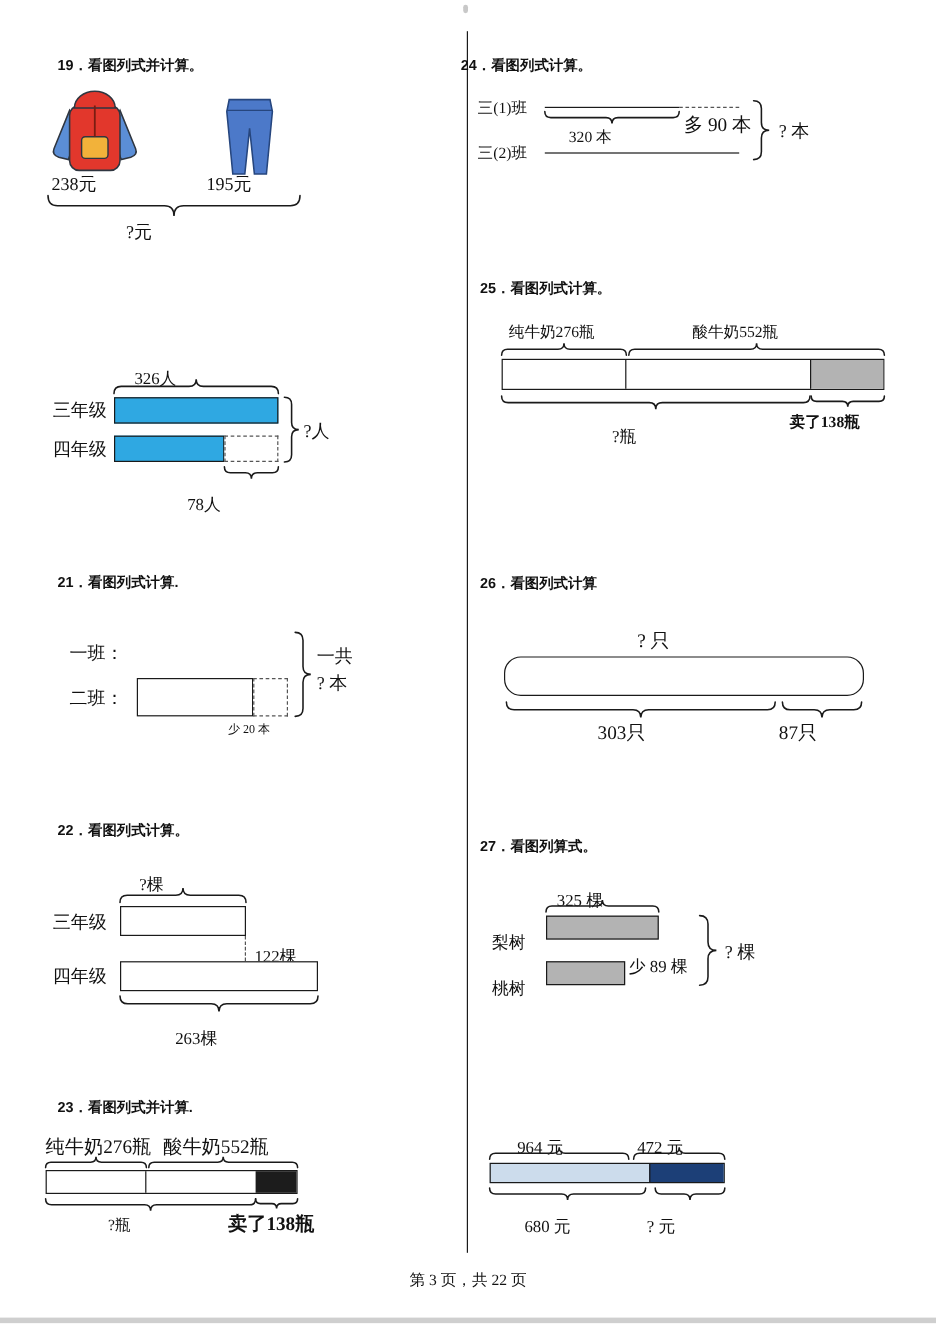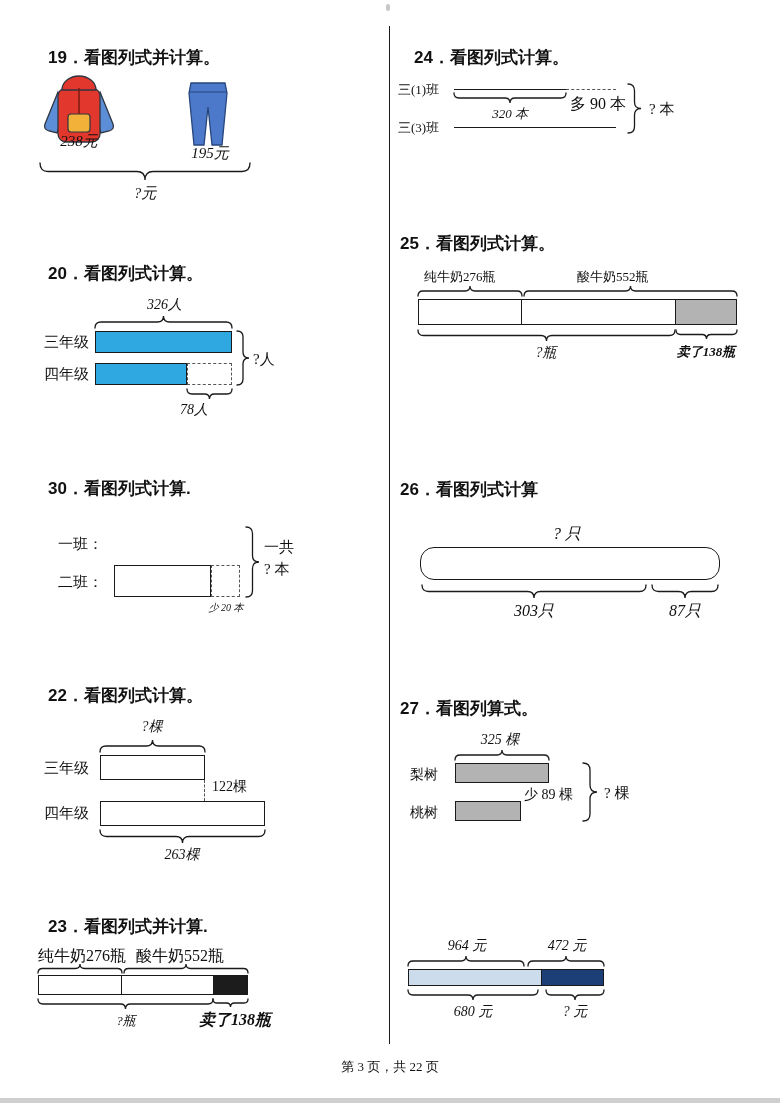--- a/index.html
+++ b/index.html
@@ -5,24 +5,24 @@
   * { margin:0; padding:0; box-sizing:border-box; }
   html,body { background:#fff; }
   body {
     width:780px; height:1103px;
     font-family:"Liberation Serif", serif;
     color:#111;
   }
   .sheet { position:relative; width:780px; height:1103px; background:#fff; overflow:hidden; }
   .sec { position:absolute; inset:0; }
   .abs { position:absolute; white-space:nowrap; }
-  .t { font-family:"Liberation Sans", sans-serif; font-weight:700; font-size:17px; }
-  .ctr { text-align:center;font-style:italic; }
+  .t { font-family:"Liberation Sans", sans-serif; font-weight:700; font-size:12px; }
+  .ctr { text-align:left; }
   .fs11{font-size:10px;} .fs12{font-size:16px;} .fs13{font-size:13px;}
-  .fs14{font-size:14px;} .fs15{font-size:15px;} .fs16{font-size:16px;}
+  .fs14{font-size:14px;margin-top:11px;} .fs15{font-size:15px;} .fs16{font-size:16px;}
   .b { font-weight:700; }
   .bar { position:absolute; border:1.5px solid #1a1a1a; background:#fff; }
   .dashbox { position:absolute; border:1.5px dashed #555; background:#fff; }
   .hline { position:absolute; border-top:1.5px solid #1a1a1a; height:0; }
   .hdash { position:absolute; border-top:1.5px dashed #555; height:0; }
   .vdash { position:absolute; border-left:1.5px dashed #555; width:0; }
   .brace { position:absolute; overflow:visible; }
   .divider { position:absolute; border-left:1px solid #1a1a1a; width:0; }
   .footer { position:absolute; left:0; width:780px; text-align:center; font-size:13px; }
   .edge { position:absolute; left:0; width:780px; background:#cfcfcf; }
@@ -46,30 +46,29 @@
       <path d="M20,16 A17,14 0 0 1 54,16 Z" fill="#e2372c" stroke="#2f3640" stroke-width="1.3"></path>
       <rect x="26" y="40" width="22" height="18" rx="3" fill="#f2b23a" stroke="#2f3640" stroke-width="1.2"></rect>
       <line x1="37" y1="14" x2="37" y2="40" stroke="#7a1d12" stroke-width="1.5"></line>
     </svg>
 
     <svg class="abs" style="left:184px;top:80px" width="48" height="68" viewBox="0 0 48 68">
       <path d="M7,3 H41 L43,13 L38,65 H28 L24,27 L20,65 H10 L5,13 Z" fill="#4c79c9" stroke="#26467e" stroke-width="1.3"></path>
       <line x1="5" y1="12" x2="43" y2="12" stroke="#26467e" stroke-width="1.2"></line>
     </svg>
 
-    <div class="abs ctr fs15" style="left:43px;top:132px;width:72px">238元</div>
+    <div class="abs ctr fs15" style="left:43px;top:144px;width:72px">238元</div>
     <div class="abs ctr fs15" style="left:172px;top:144px;width:76px">195元</div>
     <svg class="brace" style="left:40px;top:163px" width="210" height="17">
         <path d="M0,0 Q0,8.5 8,8.5 H97 Q105,8.5 105,17 Q105,8.5 113,8.5 H202 Q210,8.5 210,0" fill="none" stroke="#1a1a1a" stroke-width="1.3" stroke-linecap="round"></path>
       </svg>
     <div class="abs ctr fs15" style="left:105px;top:184px;width:80px">?元</div>
   </section>
 
   <section class="sec">
-    <h2 class="abs t" style="left:48px;top:262px">20．看图列式计算。</h2>
     <div class="abs ctr fs14" style="left:112px;top:296px;width:105px">326人</div>
     <svg class="brace" style="left:95px;top:316px" width="137" height="12">
         <path d="M0,12 Q0,6 6,6 H62.5 Q68.5,6 68.5,0 Q68.5,6 74.5,6 H131 Q137,6 137,12" fill="none" stroke="#1a1a1a" stroke-width="1.3" stroke-linecap="round"></path>
       </svg>
 
     <div class="abs fs15" style="left:44px;top:333px">三年级</div>
     <div class="bar" style="left: 95px; top: 331px; width: 137px; height: 22px; background: rgb(47, 168, 226);"></div>
 
     <div class="abs fs15" style="left:44px;top:365px">四年级</div>
     <div class="bar" style="left: 95px; top: 363px; width: 92px; height: 22px; background: rgb(47, 168, 226);"></div>
@@ -80,21 +79,21 @@
       </svg>
     <div class="abs fs15" style="left:253px;top:350px">?人</div>
 
     <svg class="brace" style="left:187px;top:389px" width="45" height="10">
         <path d="M0,0 Q0,5 5,5 H17.5 Q22.5,5 22.5,10 Q22.5,5 27.5,5 H40 Q45,5 45,0" fill="none" stroke="#1a1a1a" stroke-width="1.3" stroke-linecap="round"></path>
       </svg>
     <div class="abs ctr fs14" style="left:156px;top:401px;width:76px">78人</div>
   </section>
 
   <section class="sec">
-    <h2 class="abs t" style="left:48px;top:477px">30．看图列式计算.</h2>
+    <h2 class="abs t" style="left:48px;top:477px">21．看图列式计算.</h2>
 
     <div class="abs fs15" style="left:58px;top:535px">一班：</div>
 
     <div class="abs fs15" style="left:58px;top:573px">二班：</div>
     <div class="bar" style="left:114px;top:565px;width:97px;height:32px"></div>
     <div class="dashbox" style="left:211px;top:565px;width:29px;height:32px"></div>
 
     <div class="abs ctr fs11" style="left:190px;top:601px;width:72px">少 20 本</div>
 
     <svg class="brace" style="left:246px;top:527px" width="13" height="70">
@@ -148,33 +147,33 @@
         <path d="M0,0 Q0,5 5,5 H82.5 Q87.5,5 87.5,10 Q87.5,5 92.5,5 H170 Q175,5 175,0" fill="none" stroke="#1a1a1a" stroke-width="1.3" stroke-linecap="round"></path>
       </svg>
     <div class="abs ctr fs13" style="left:90px;top:1012px;width:72px">?瓶</div>
     <svg class="brace" style="left:213px;top:999px" width="35" height="8">
         <path d="M0,0 Q0,4 4,4 H13.5 Q17.5,4 17.5,8 Q17.5,4 21.5,4 H31 Q35,4 35,0" fill="none" stroke="#1a1a1a" stroke-width="1.3" stroke-linecap="round"></path>
       </svg>
     <div class="abs ctr fs12 b" style="left:190px;top:1010px;width:90px">卖了138瓶</div>
   </section>
 
   <section class="sec">
-    <h2 class="abs t" style="left:414px;top:46px">24．看图列式计算。</h2>
+    <h2 class="abs t" style="left:384px;top:46px">24．看图列式计算。</h2>
 
     <div class="abs fs13" style="left:398px;top:81px">三(1)班</div>
     <div class="hline" style="left:454px;top:89px;width:112px"></div>
     <div class="hdash" style="left:566px;top:89px;width:50px"></div>
 
     <svg class="brace" style="left:454px;top:93px" width="112" height="10">
         <path d="M0,0 Q0,5 5,5 H51 Q56,5 56,10 Q56,5 61,5 H107 Q112,5 112,0" fill="none" stroke="#1a1a1a" stroke-width="1.3" stroke-linecap="round"></path>
       </svg>
     <div class="abs ctr fs13" style="left:474px;top:105px;width:72px">320 本</div>
     <div class="abs fs12" style="left:570px;top:94px">多 90 本</div>
 
-    <div class="abs fs13" style="left:398px;top:119px">三(3)班</div>
+    <div class="abs fs13" style="left:398px;top:119px">三(2)班</div>
     <div class="hline" style="left:454px;top:127px;width:162px"></div>
 
     <svg class="brace" style="left:628px;top:84px" width="13" height="49">
         <path d="M0,0 Q6.5,0 6.5,6.5 V18 Q6.5,24.5 13,24.5 Q6.5,24.5 6.5,31 V42.5 Q6.5,49 0,49" fill="none" stroke="#1a1a1a" stroke-width="1.3" stroke-linecap="round"></path>
       </svg>
     <div class="abs fs15" style="left:649px;top:100px">? 本</div>
   </section>
 
   <section class="sec">
     <h2 class="abs t" style="left:400px;top:232px">25．看图列式计算。</h2>

